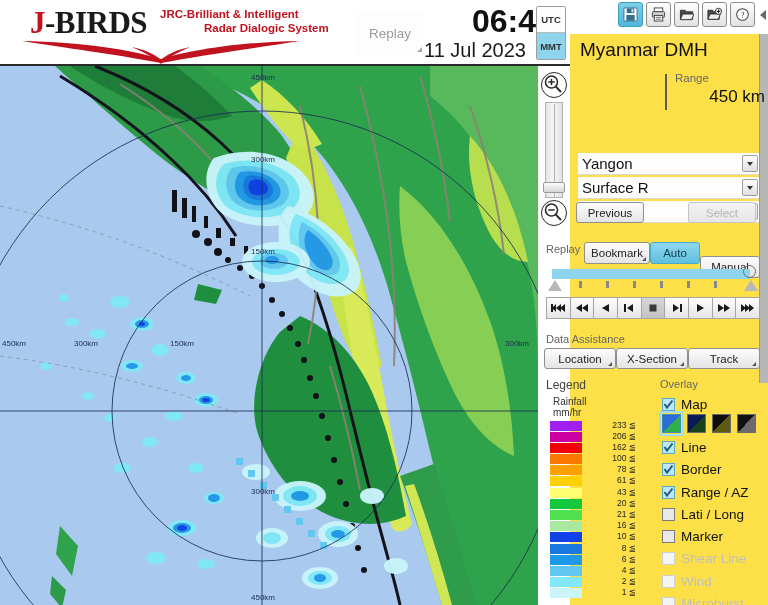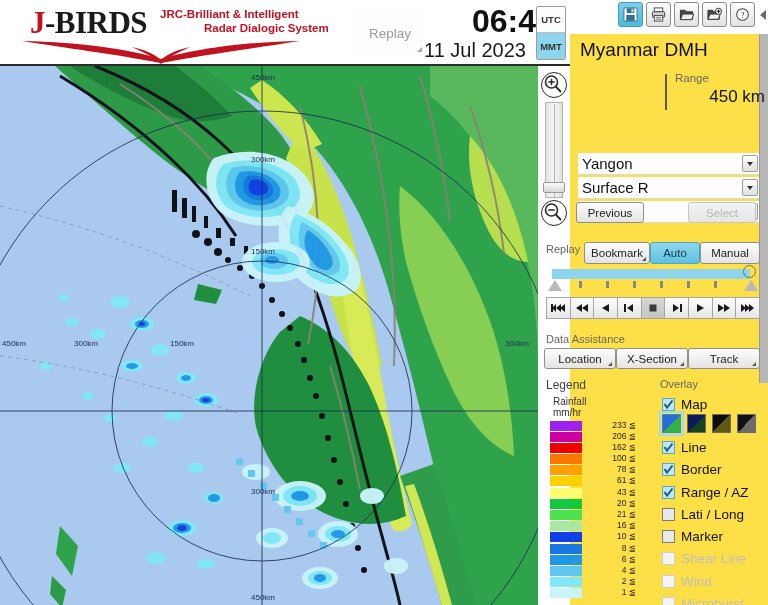--- a/index.html
+++ b/index.html
@@ -228,21 +228,21 @@
     width: 0; height: 0;
     border-left: 4px solid transparent;
     border-bottom: 4px solid #555;
   }
   #btn-previous { position: absolute; left: 576px; top: 202px; width: 68px; height: 21px; }
   #btn-select   { position: absolute; left: 688px; top: 202px; width: 68px; height: 21px; }
 
   #replay-label { position: absolute; left: 546px; top: 243px; }
   #btn-bookmark { position: absolute; left: 584px; top: 242px; width: 66px; height: 22px; }
   #btn-auto     { position: absolute; left: 650px; top: 242px; width: 50px; height: 22px; }
-  #btn-manual   { position: absolute; left: 700px; top: 242px; width: 60px; height: 22px; }
+  #btn-manual   { position: absolute; left: 700px; top: 256px; width: 60px; height: 22px; }
 
   #slider-wrap {
     position: absolute; left: 548px; top: 267px;
     width: 212px; height: 26px;
   }
   #slider-bar {
     position: absolute; left: 4px; top: 2px;
     width: 198px; height: 10px;
     background: #8ed4ec; border-radius: 1px;
   }

